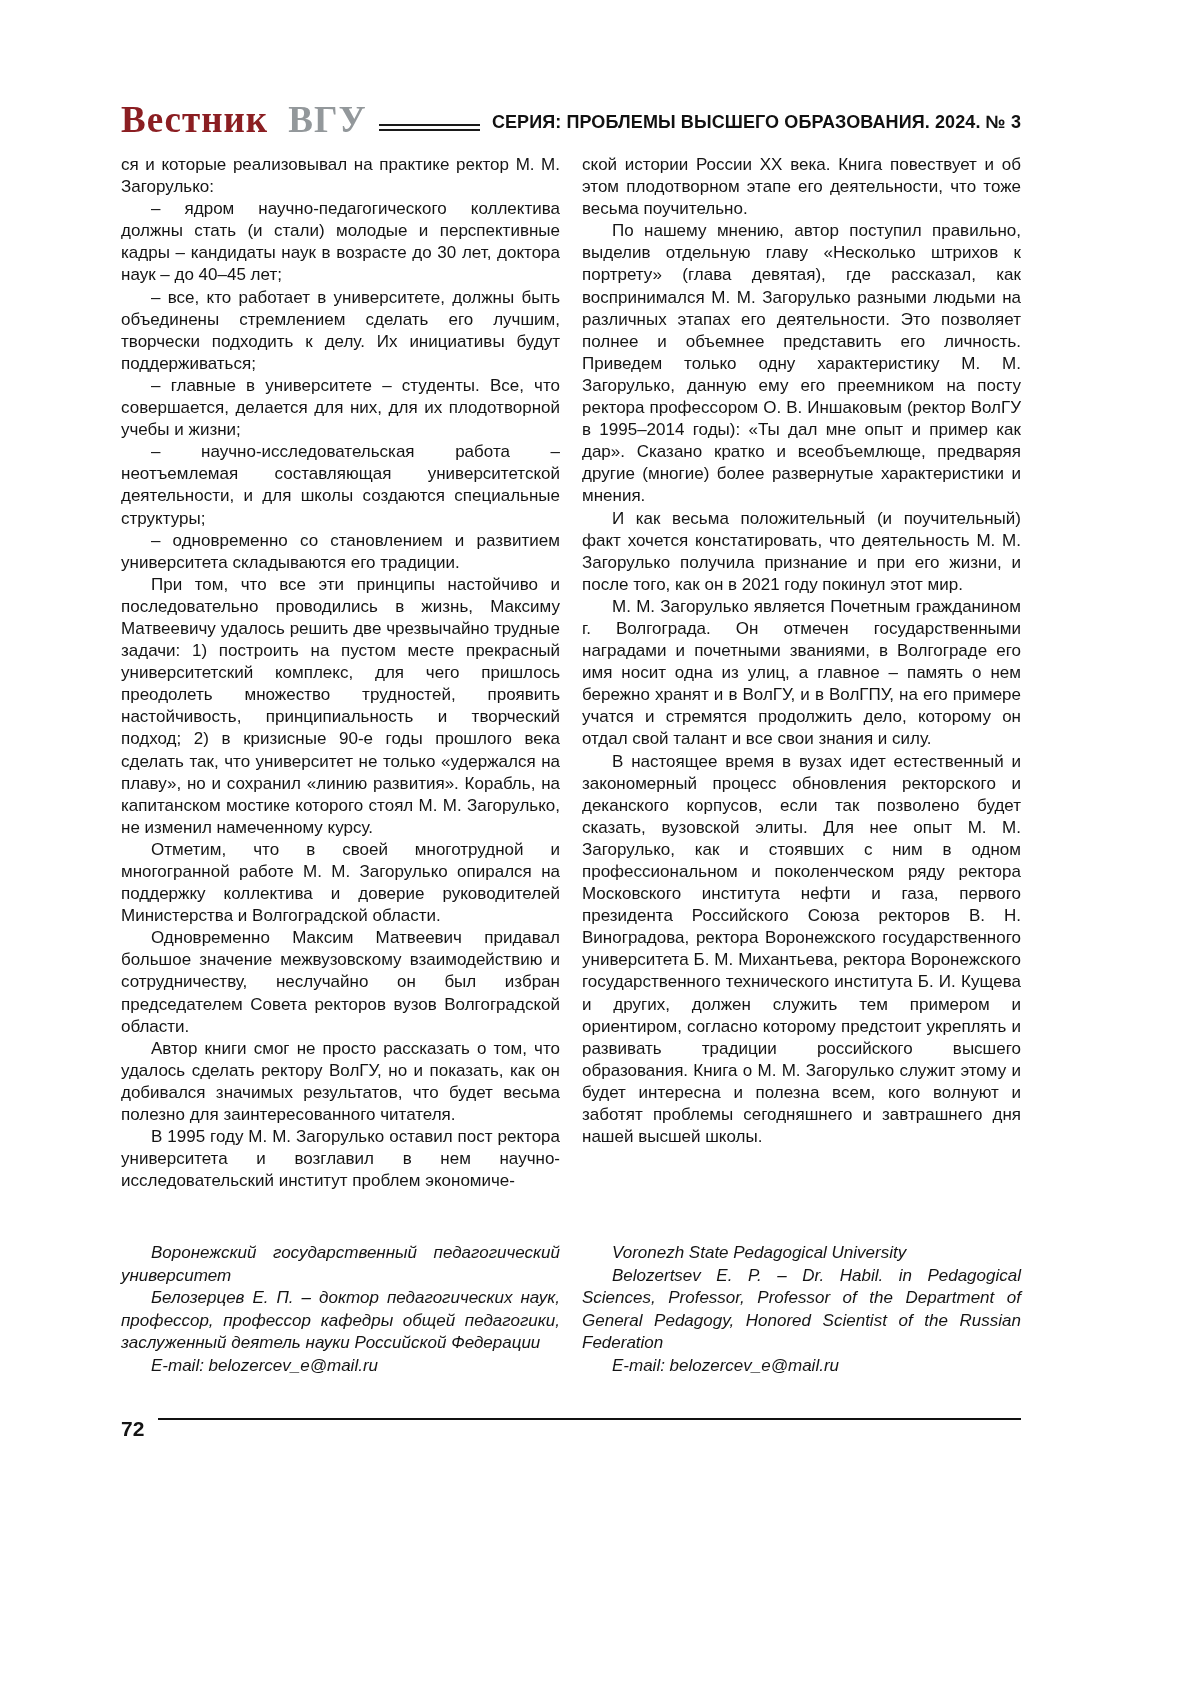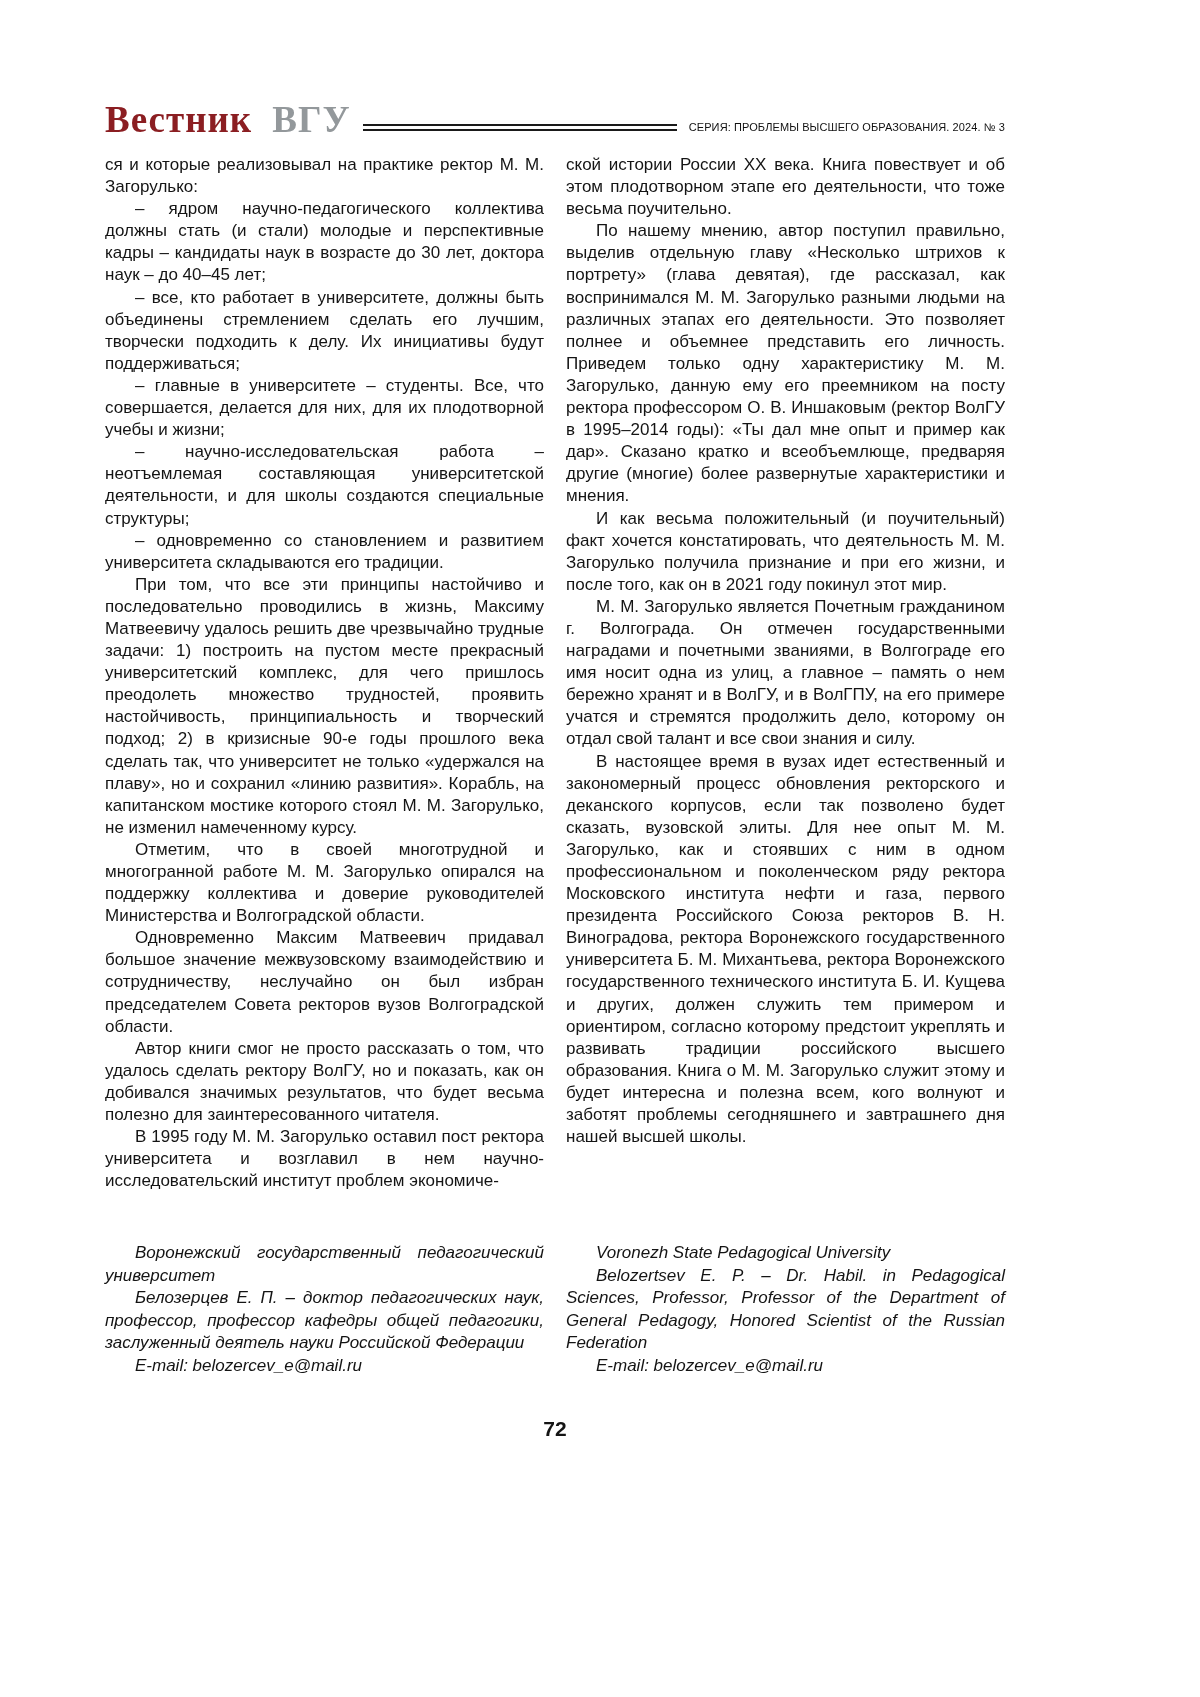--- a/index.html
+++ b/index.html
@@ -7,21 +7,21 @@
   body {
     height: 1697px;
     background: #ffffff;
     color: #141414;
     font-family: "Liberation Sans", sans-serif;
     position: relative;
     overflow: hidden;
   }
   .sheet {
     position: absolute;
-    left: 105px;
+    left: 121px;
     top: 96px;
     width: 900px;
   }
 
   
   .header {
     display: flex;
     align-items: flex-end;
     height: 42px;
   }
@@ -37,22 +37,22 @@
   .logo-vgu { color: #93989b; margin-left: 10px; }
   .header-rule {
     flex: 1;
     height: 7px;
     border-top: 2px solid #1a1a1a;
     border-bottom: 2px solid #1a1a1a;
     margin: 0 12px 7px 12px;
     min-width: 60px;
   }
   .series {
-    font-size: 11px;
-    font-weight: normal;
+    font-size: 18px;
+    font-weight: bold;
     white-space: nowrap;
     padding-bottom: 5px;
     letter-spacing: 0.1px;
     color: #111;
   }
 
   
   .columns {
     display: flex;
     gap: 22px;
@@ -83,23 +83,22 @@
   }
   .footer .fcol p { text-indent: 30px; }
 
   
   .pageno-row {
     position: absolute;
     top: 1322px;
     left: 0;
     width: 100%;
     display: flex;
-    align-items: center;
+    align-items: flex-start;
     gap: 14px;
-    flex-direction: column;
   }
   .pageno {
     font-size: 21px;
     font-weight: bold;
     line-height: 1;
     padding-bottom: 1px;
   }
   .footer-rule {
     flex: 1;
     height: 0;

